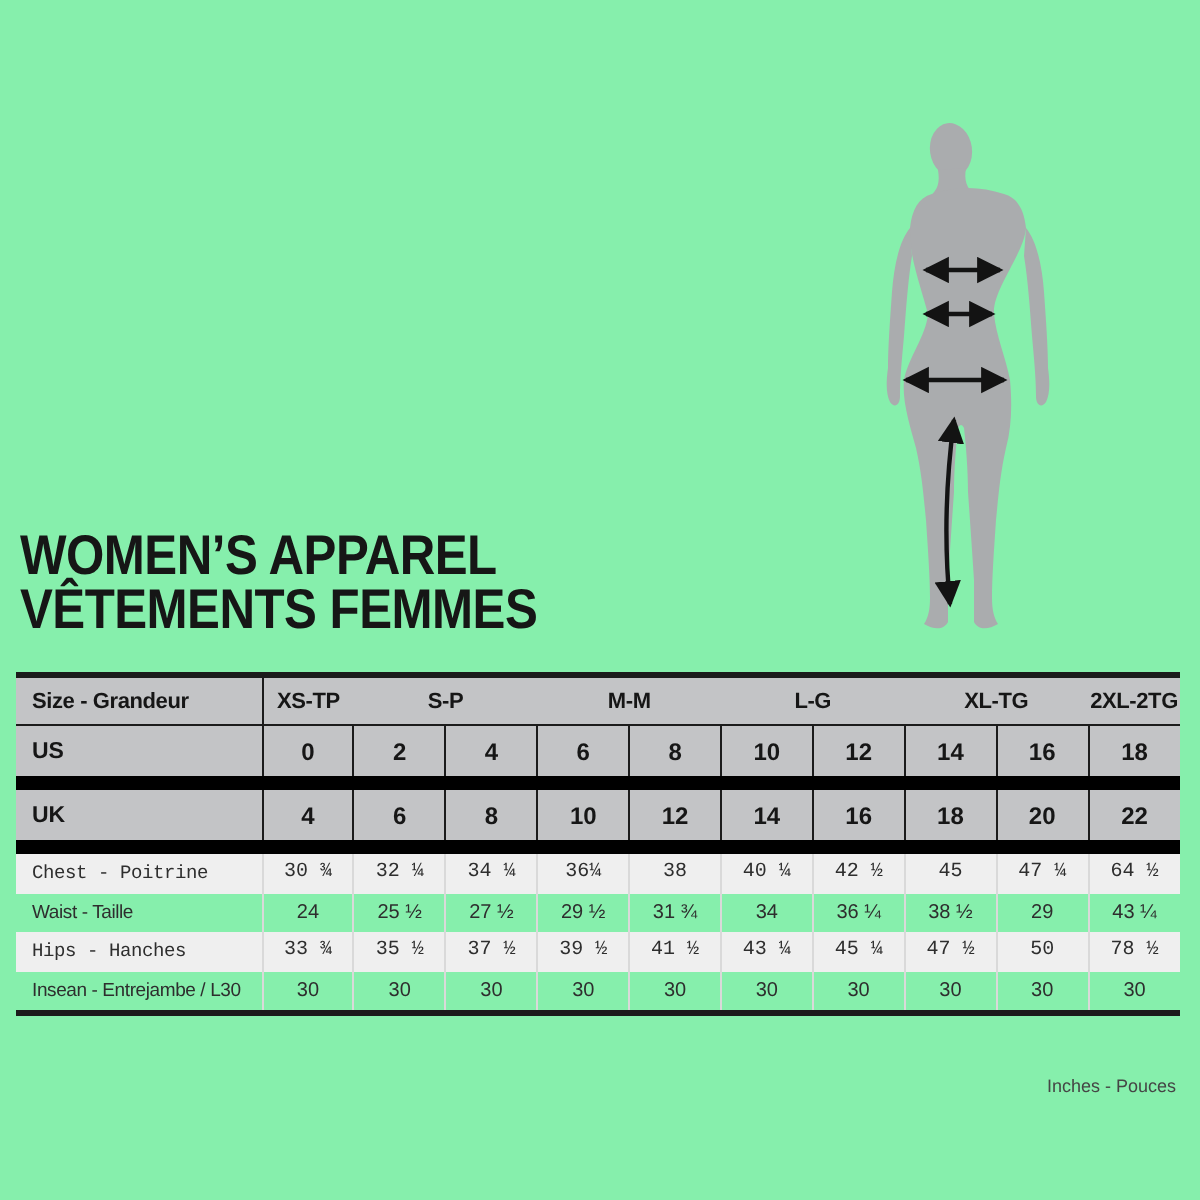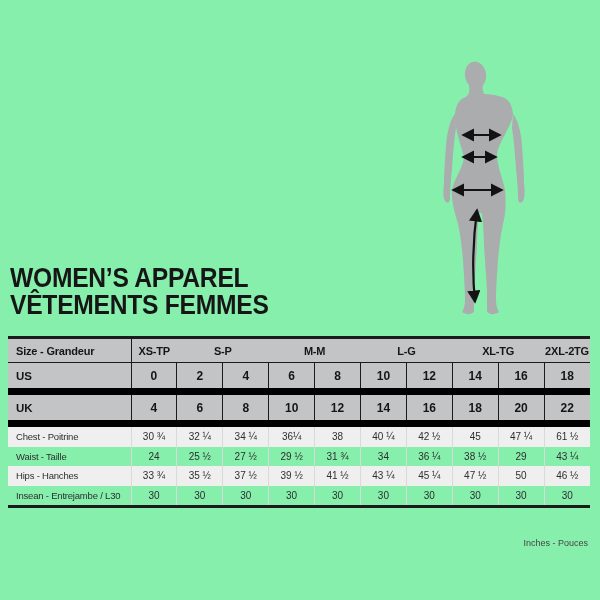--- a/index.html
+++ b/index.html
@@ -36,21 +36,21 @@
     border-right:1px solid #1b1b1b; border-bottom:7px solid #000000; }
   .us-row th:last-child, .uk-row th:last-child { border-right:0; }
   .us-row th.label-col, .uk-row th.label-col { font-size:11.5px; }
 
   th.label-col, td.label-col { text-align:left !important; padding-left:8px !important; }
 
   .body-row td { height:19.5px; font-size:10px; color:#2e2e2e; text-align:center;
     border-right:1px solid #d9d9d9; }
   .body-row td:last-child { border-right:0; }
   .body-row td.label-col { font-size:9.5px; letter-spacing:-0.2px; }
-  .stripe td { background:#efefef; }
+  .stripe td { background:#efefef;font-family:Liberation Mono, monospace; }
 
   
   .footnote {
     position:absolute; right:12px; top:538px; font-size:9px; color:#454545; text-align:right;
   }
 </style>
 </head>
 <body>
 
 <div class="sheet">
@@ -169,21 +169,21 @@
             <td class="label-col">Chest - Poitrine</td>
             <td class="val">30 ¾</td>
             <td class="val">32 ¼</td>
             <td class="val">34 ¼</td>
             <td class="val">36¼</td>
             <td class="val">38</td>
             <td class="val">40 ¼</td>
             <td class="val">42 ½</td>
             <td class="val">45</td>
             <td class="val">47 ¼</td>
-            <td class="val">61 ½</td>
+            <td class="val">64 ½</td>
           </tr>
           <tr class="body-row">
             <td class="label-col">Waist - Taille</td>
             <td class="val">24</td>
             <td class="val">25 ½</td>
             <td class="val">27 ½</td>
             <td class="val">29 ½</td>
             <td class="val">31 ¾</td>
             <td class="val">34</td>
             <td class="val">36 ¼</td>
@@ -195,21 +195,21 @@
             <td class="label-col">Hips - Hanches</td>
             <td class="val">33 ¾</td>
             <td class="val">35 ½</td>
             <td class="val">37 ½</td>
             <td class="val">39 ½</td>
             <td class="val">41 ½</td>
             <td class="val">43 ¼</td>
             <td class="val">45 ¼</td>
             <td class="val">47 ½</td>
             <td class="val">50</td>
-            <td class="val">46 ½</td>
+            <td class="val">78 ½</td>
           </tr>
           <tr class="body-row">
             <td class="label-col">Insean - Entrejambe / L30</td>
             <td class="val">30</td>
             <td class="val">30</td>
             <td class="val">30</td>
             <td class="val">30</td>
             <td class="val">30</td>
             <td class="val">30</td>
             <td class="val">30</td>

